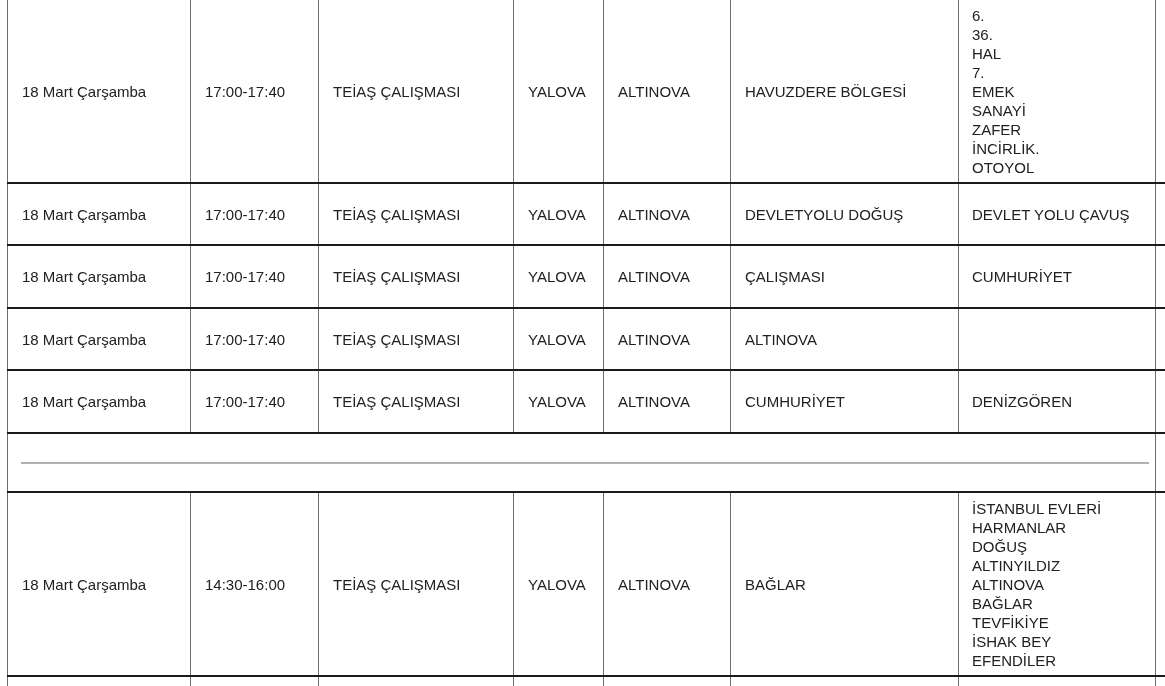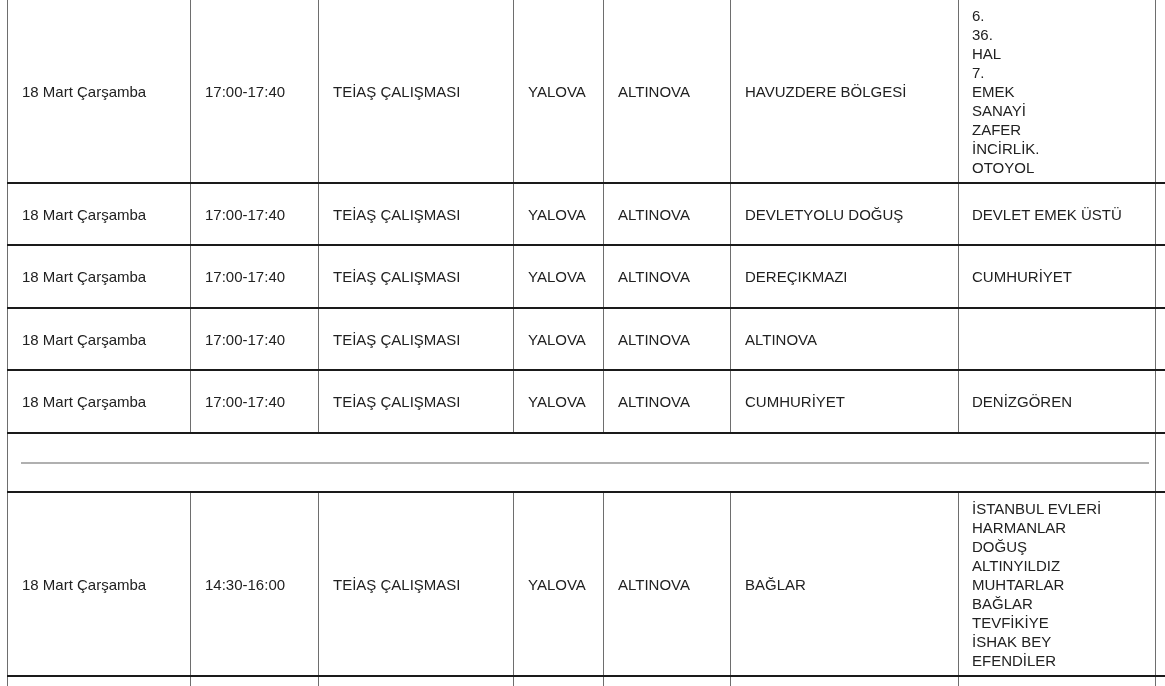--- a/index.html
+++ b/index.html
@@ -81,30 +81,30 @@
 OTOYOL</td>
     <td></td>
   </tr>
       <tr class="bt" style="height: 62px;">
     <td>18 Mart Çarşamba</td>
     <td>17:00-17:40</td>
     <td>TEİAŞ ÇALIŞMASI</td>
     <td>YALOVA</td>
     <td>ALTINOVA</td>
     <td>DEVLETYOLU DOĞUŞ</td>
-    <td class="nb">DEVLET EMEK ÜSTÜ</td>
+    <td class="nb">DEVLET YOLU ÇAVUŞ</td>
     <td></td>
   </tr>
       <tr class="bt" style="height: 63px;">
     <td>18 Mart Çarşamba</td>
     <td>17:00-17:40</td>
     <td>TEİAŞ ÇALIŞMASI</td>
     <td>YALOVA</td>
     <td>ALTINOVA</td>
-    <td>DEREÇIKMAZI</td>
+    <td>ÇALIŞMASI</td>
     <td class="nb">CUMHURİYET</td>
     <td></td>
   </tr>
       <tr class="bt" style="height: 62px;">
     <td>18 Mart Çarşamba</td>
     <td>17:00-17:40</td>
     <td>TEİAŞ ÇALIŞMASI</td>
     <td>YALOVA</td>
     <td>ALTINOVA</td>
     <td>ALTINOVA</td>
@@ -131,21 +131,21 @@
     <td>18 Mart Çarşamba</td>
     <td>14:30-16:00</td>
     <td>TEİAŞ ÇALIŞMASI</td>
     <td>YALOVA</td>
     <td>ALTINOVA</td>
     <td>BAĞLAR</td>
     <td class="nb">İSTANBUL EVLERİ
 HARMANLAR
 DOĞUŞ
 ALTINYILDIZ
-MUHTARLAR
+ALTINOVA
 BAĞLAR
 TEVFİKİYE
 İSHAK BEY
 EFENDİLER</td>
     <td></td>
   </tr>
       <tr class="bt" style="height: 40px;">
     <td></td>
     <td></td>
     <td></td>

